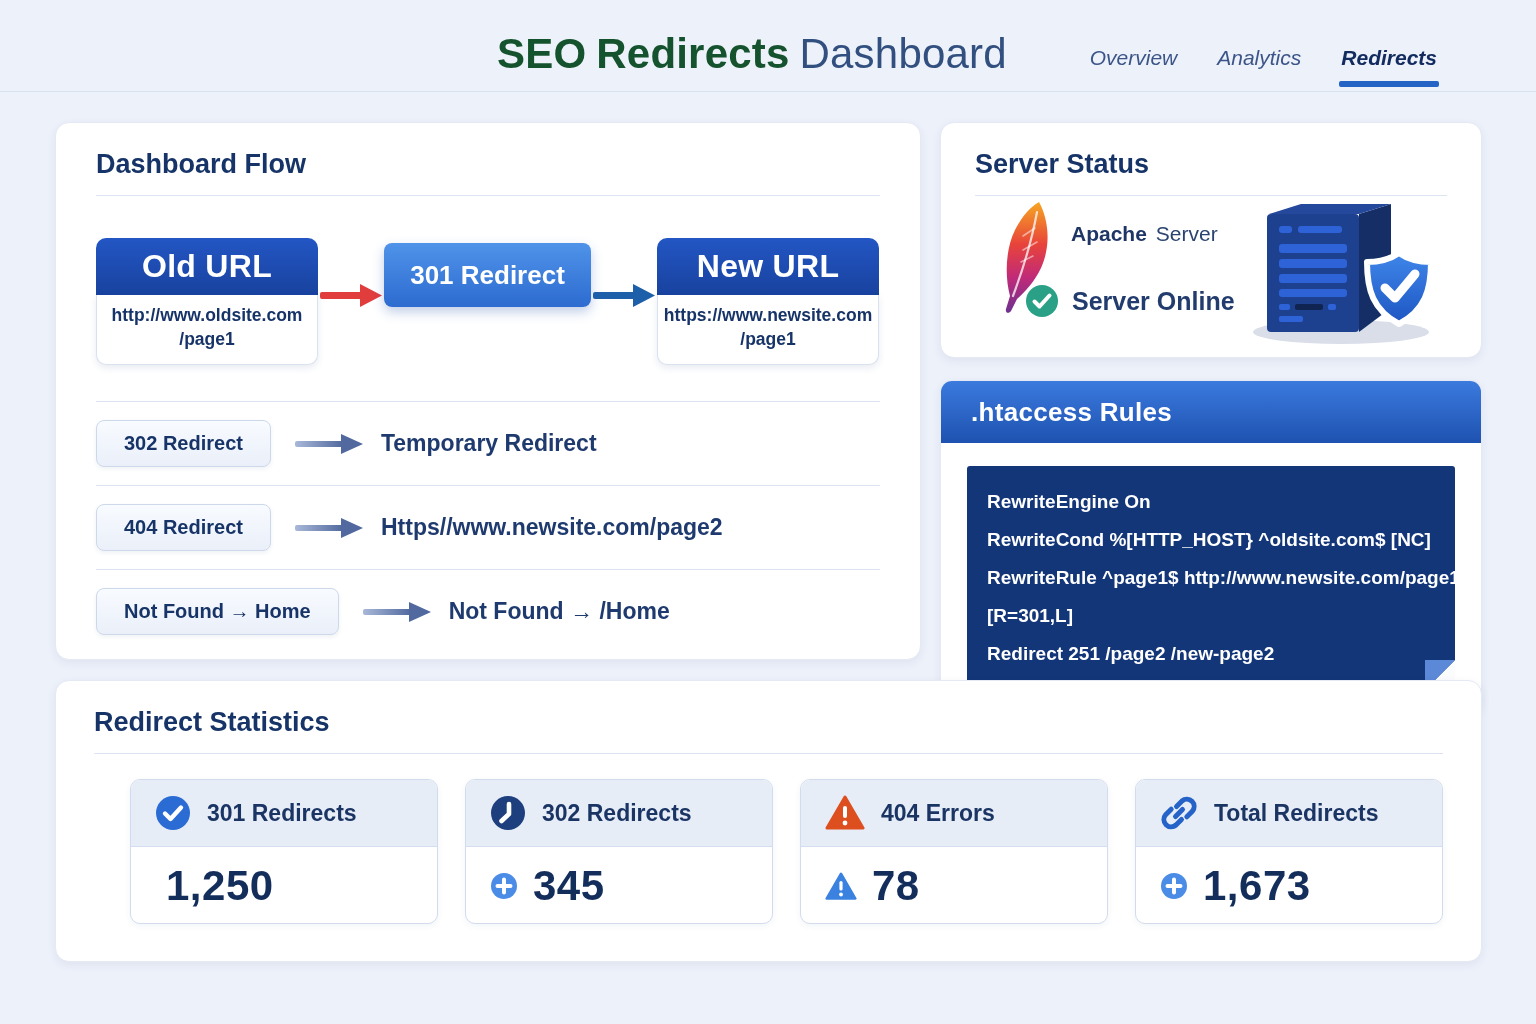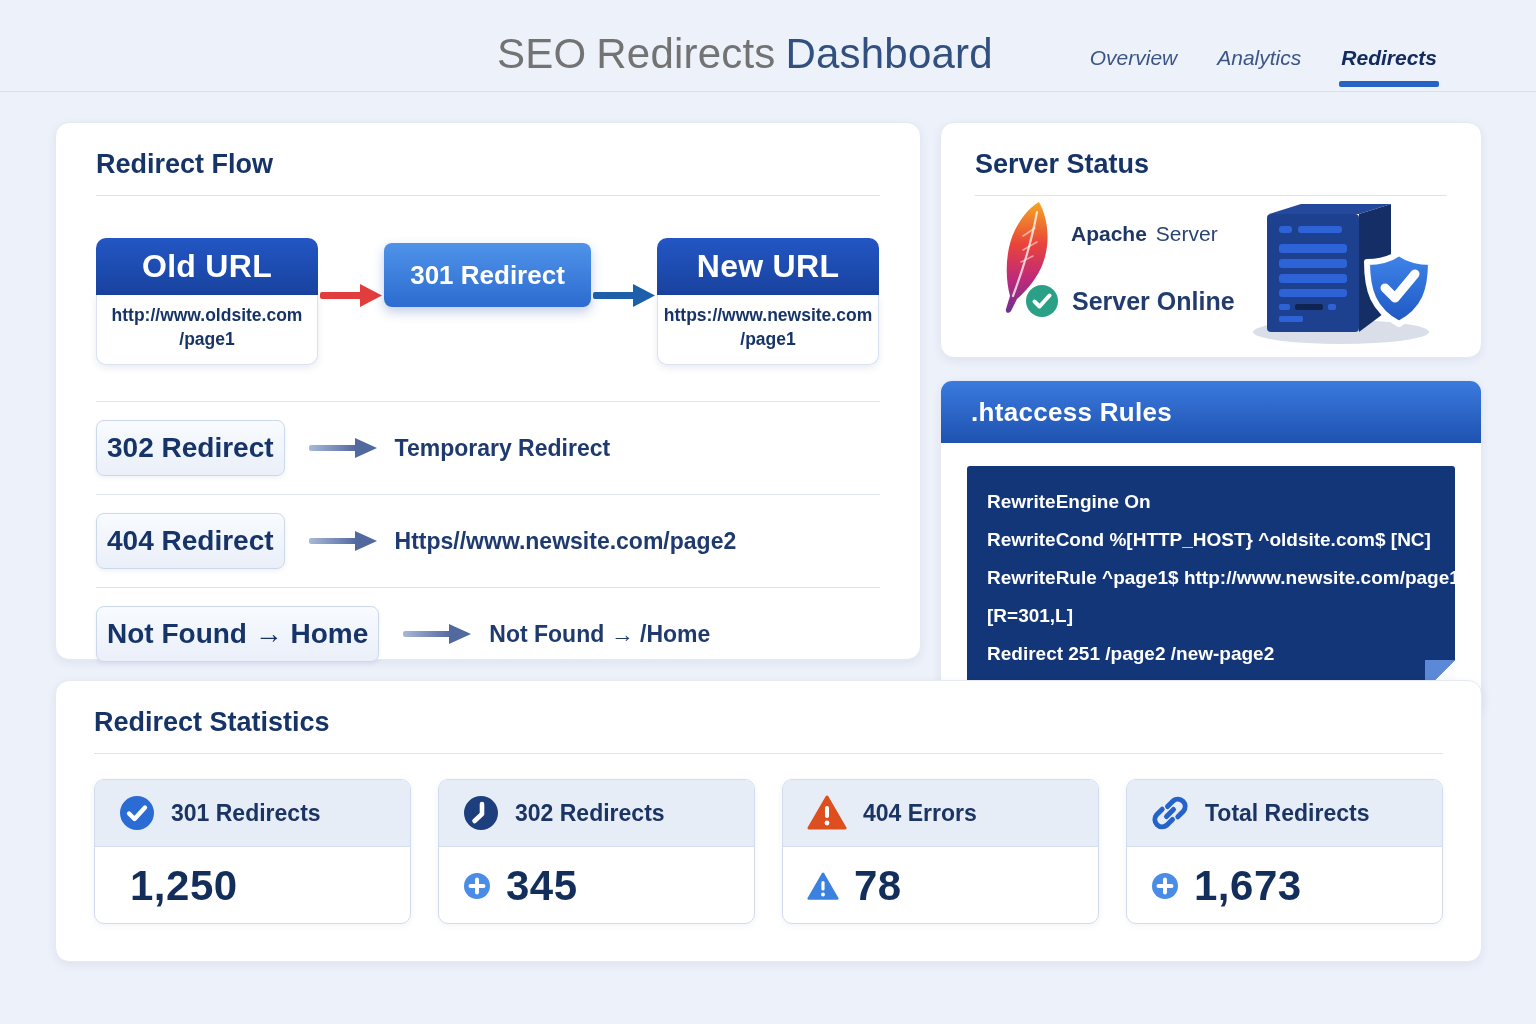--- a/index.html
+++ b/index.html
@@ -7,21 +7,21 @@
   .page {
     position:relative; width:1536px; height:1024px;
     background:#edf1fa; overflow:hidden;
     font-family:"Liberation Sans", sans-serif; color:#173468;
   }
   
   .topbar { position:absolute; left:0; top:0; width:100%; height:92px;
             border-bottom:1px solid #d9e0f0; }
   .main-title { position:absolute; left:497px; top:30px; white-space:nowrap;
                 font-size:42px; letter-spacing:.2px; }
-  .t-seo, .t-redirects { font-weight:400; color:#737373; }
+  .t-seo, .t-redirects { font-weight:700; color:#14532d; }
   .t-redirects { margin-left:10px; }
   .t-dash { font-weight:500; color:#32507f; margin-left:10px; }
   .nav { position:absolute; right:99px; top:46px; display:flex; gap:40px; align-items:baseline; }
   .nav-item { font-size:21px; font-weight:500; color:#3b5588; cursor:pointer; position:relative;font-style:italic; }
   .nav-item.active { font-weight:800; color:#132c60; }
   .nav-item.active::after { content:""; position:absolute; left:-2px; right:-2px; bottom:-17px;
                             height:6px; border-radius:2px; background:#2563c4; }
   
   .panel { position:absolute; background:#fff; border:1px solid #e4e9f4;
            border-radius:14px; box-shadow:0 3px 10px rgba(25,45,95,.07); }
@@ -39,21 +39,21 @@
     color:#173468; font-weight:800; font-size:17.5px; line-height:1.35;
     box-shadow:0 3px 7px rgba(30,60,120,.10); }
   .redirect-box { min-width:207px; height:64px; margin-top:5px; padding:0 18px;
     background:linear-gradient(180deg,#4f93e9,#2d6bd0); border-radius:8px; color:#fff;
     font-size:26px; font-weight:700; display:flex; align-items:center; justify-content:center;
     box-shadow:0 5px 12px rgba(45,90,180,.30); }
   .flow-arrow { margin-top:42px; flex:0 0 auto; }
   .flow-row { display:flex; align-items:center; border-top:1px solid #dde4f1; padding:18px 0; }
   .flow-row.first { margin-top:36px; }
   .row-box { background:linear-gradient(180deg,#f8fbff,#eaeff9); border:1px solid #cdd8ea;
-    border-radius:8px; padding:11px 10px; font-size:28px; font-weight:800; color:#173468;
+    border-radius:8px; padding:11px 27px; font-size:20px; font-weight:800; color:#173468;
     box-shadow:0 2px 4px rgba(30,60,120,.07); white-space:nowrap; }
   .row-arrow { margin:0 16px 0 22px; flex:0 0 auto; }
   .row-target { font-size:23px; font-weight:600; color:#1e3a6e; white-space:nowrap; }
   
   #server-panel { left:940px; top:122px; width:542px; height:236px; padding:26px 34px 0 34px; }
   .server-content { position:relative; height:150px; }
   .feather { position:absolute; left:22px; top:2px; }
   .apache-name { position:absolute; left:96px; top:26px; font-size:21px; white-space:nowrap; }
   .apache-bold { font-weight:800; color:#1e3566; }
   .apache-rest { font-weight:500; color:#2a4470; margin-left:9px; }
@@ -69,21 +69,21 @@
   .code-block { position:relative; background:#133679; border-radius:3px;
     padding:17px 20px; color:#fff; font-size:19px; font-weight:700; line-height:38px;
     height:224px; overflow:hidden; }
   .code-line { white-space:nowrap; }
   .fold-white { position:absolute; right:0; bottom:0; width:0; height:0; border-style:solid;
     border-width:0 0 30px 30px; border-color:transparent transparent #fbfcfe transparent; }
   .fold-blue { position:absolute; right:0; bottom:0; width:0; height:0; border-style:solid;
     border-width:30px 30px 0 0; border-color:#5c88d8 transparent transparent transparent; }
   
   #stats-panel { left:55px; top:680px; width:1427px; height:282px; padding:26px 38px 0 38px; }
-  .cards-row { display:flex; gap:27px; margin-top:25px; }
+  .cards-row { display:flex; gap:27px; margin-top:25px;margin-left:36px; }
   .stat-card { flex:1; border:1px solid #d3dcee; border-radius:10px; background:#fff;
     box-shadow:0 2px 6px rgba(30,60,120,.06); overflow:hidden; height:145px; cursor:pointer; }
   .stat-head { height:67px; background:#e7edf7; border-bottom:1px solid #d5deee;
     display:flex; align-items:center; gap:16px; padding:0 24px;
     font-size:23px; font-weight:700; color:#1a3464; }
   .stat-body { display:flex; align-items:center; gap:15px; padding:15px 24px;
     font-size:42px; font-weight:800; color:#142e5c; letter-spacing:.5px; }
   .stat-body.no-icon { padding-left:35px; }
 </style>
 </head>
@@ -96,21 +96,21 @@
       <span class="t-seo">SEO</span><span class="t-redirects">Redirects</span><span class="t-dash">Dashboard</span>
     </div>
     <div class="nav">
       <div class="nav-item">Overview</div>
       <div class="nav-item">Analytics</div>
       <div class="nav-item active">Redirects</div>
     </div>
   </div>
 
   <div class="panel" id="flow-panel">
-    <div class="panel-title">Redirect Flow</div>
+    <div class="panel-title">Dashboard Flow</div>
     <div class="divider"></div>
 
     <div class="flow-main">
       <div class="url-card">
         <div class="url-card-header">Old URL</div>
         <div class="url-card-body">
           <div>http://www.oldsite.com</div>
           <div>/page1</div>
         </div>
       </div>

